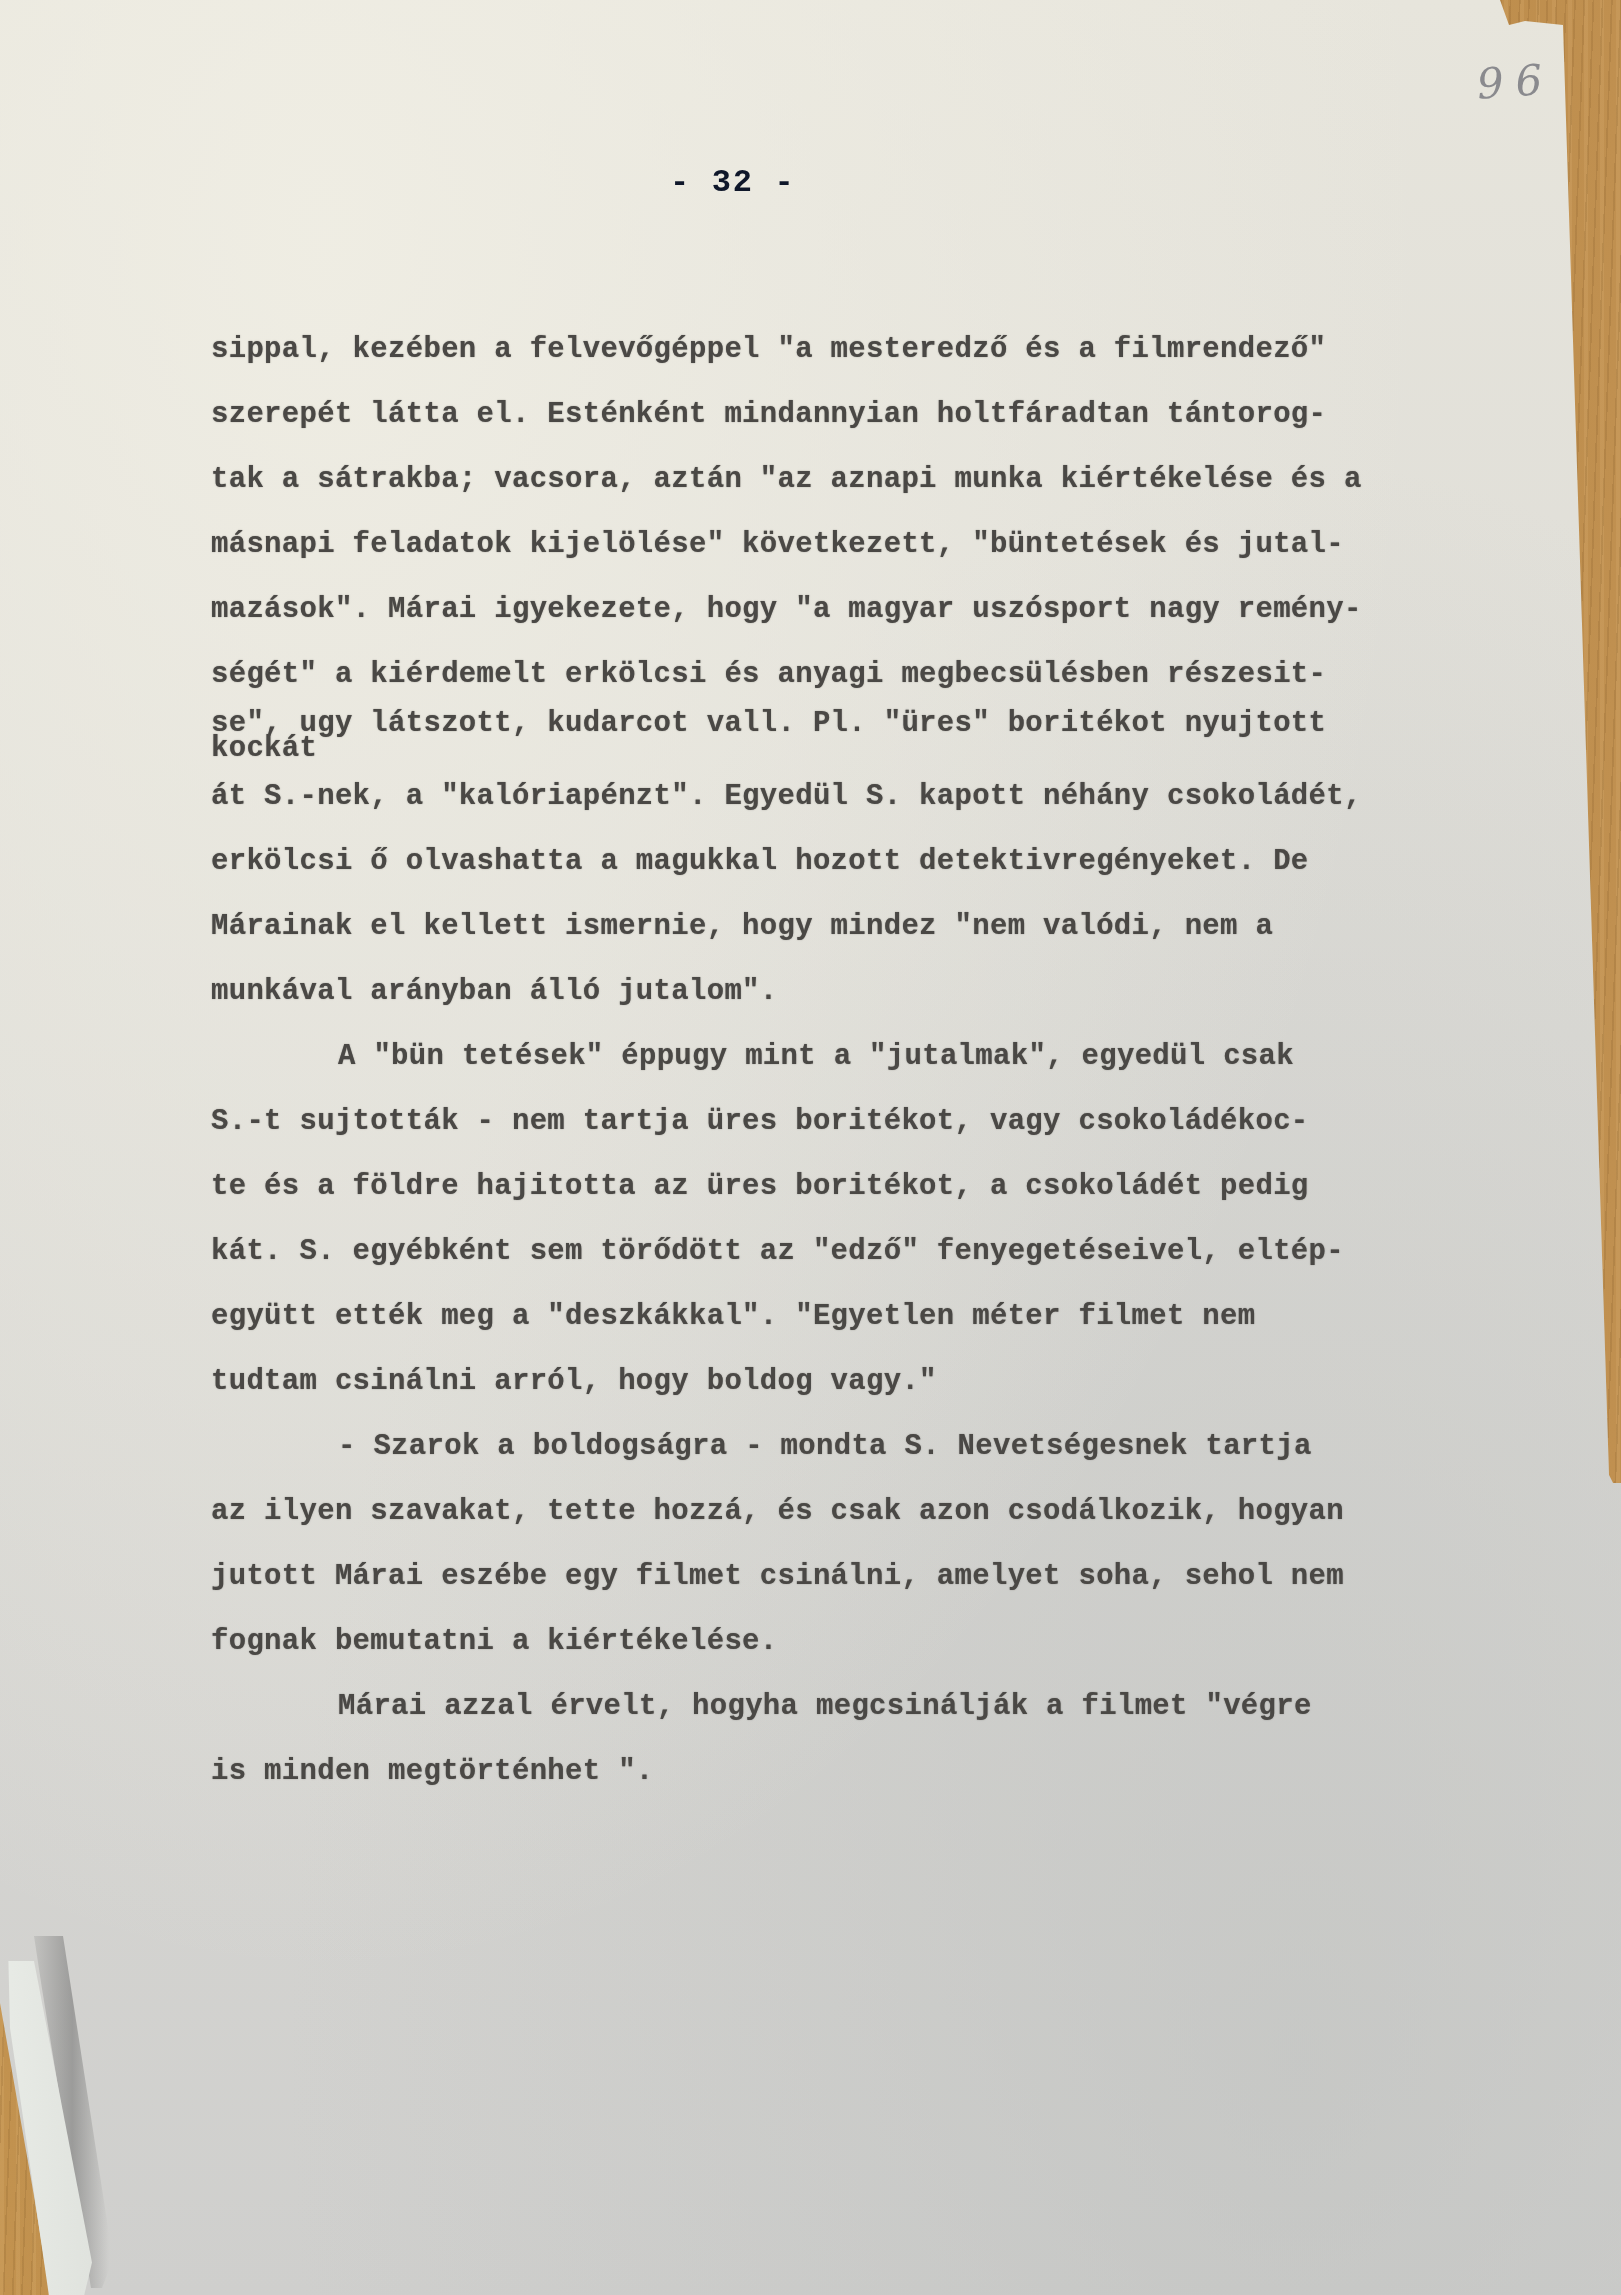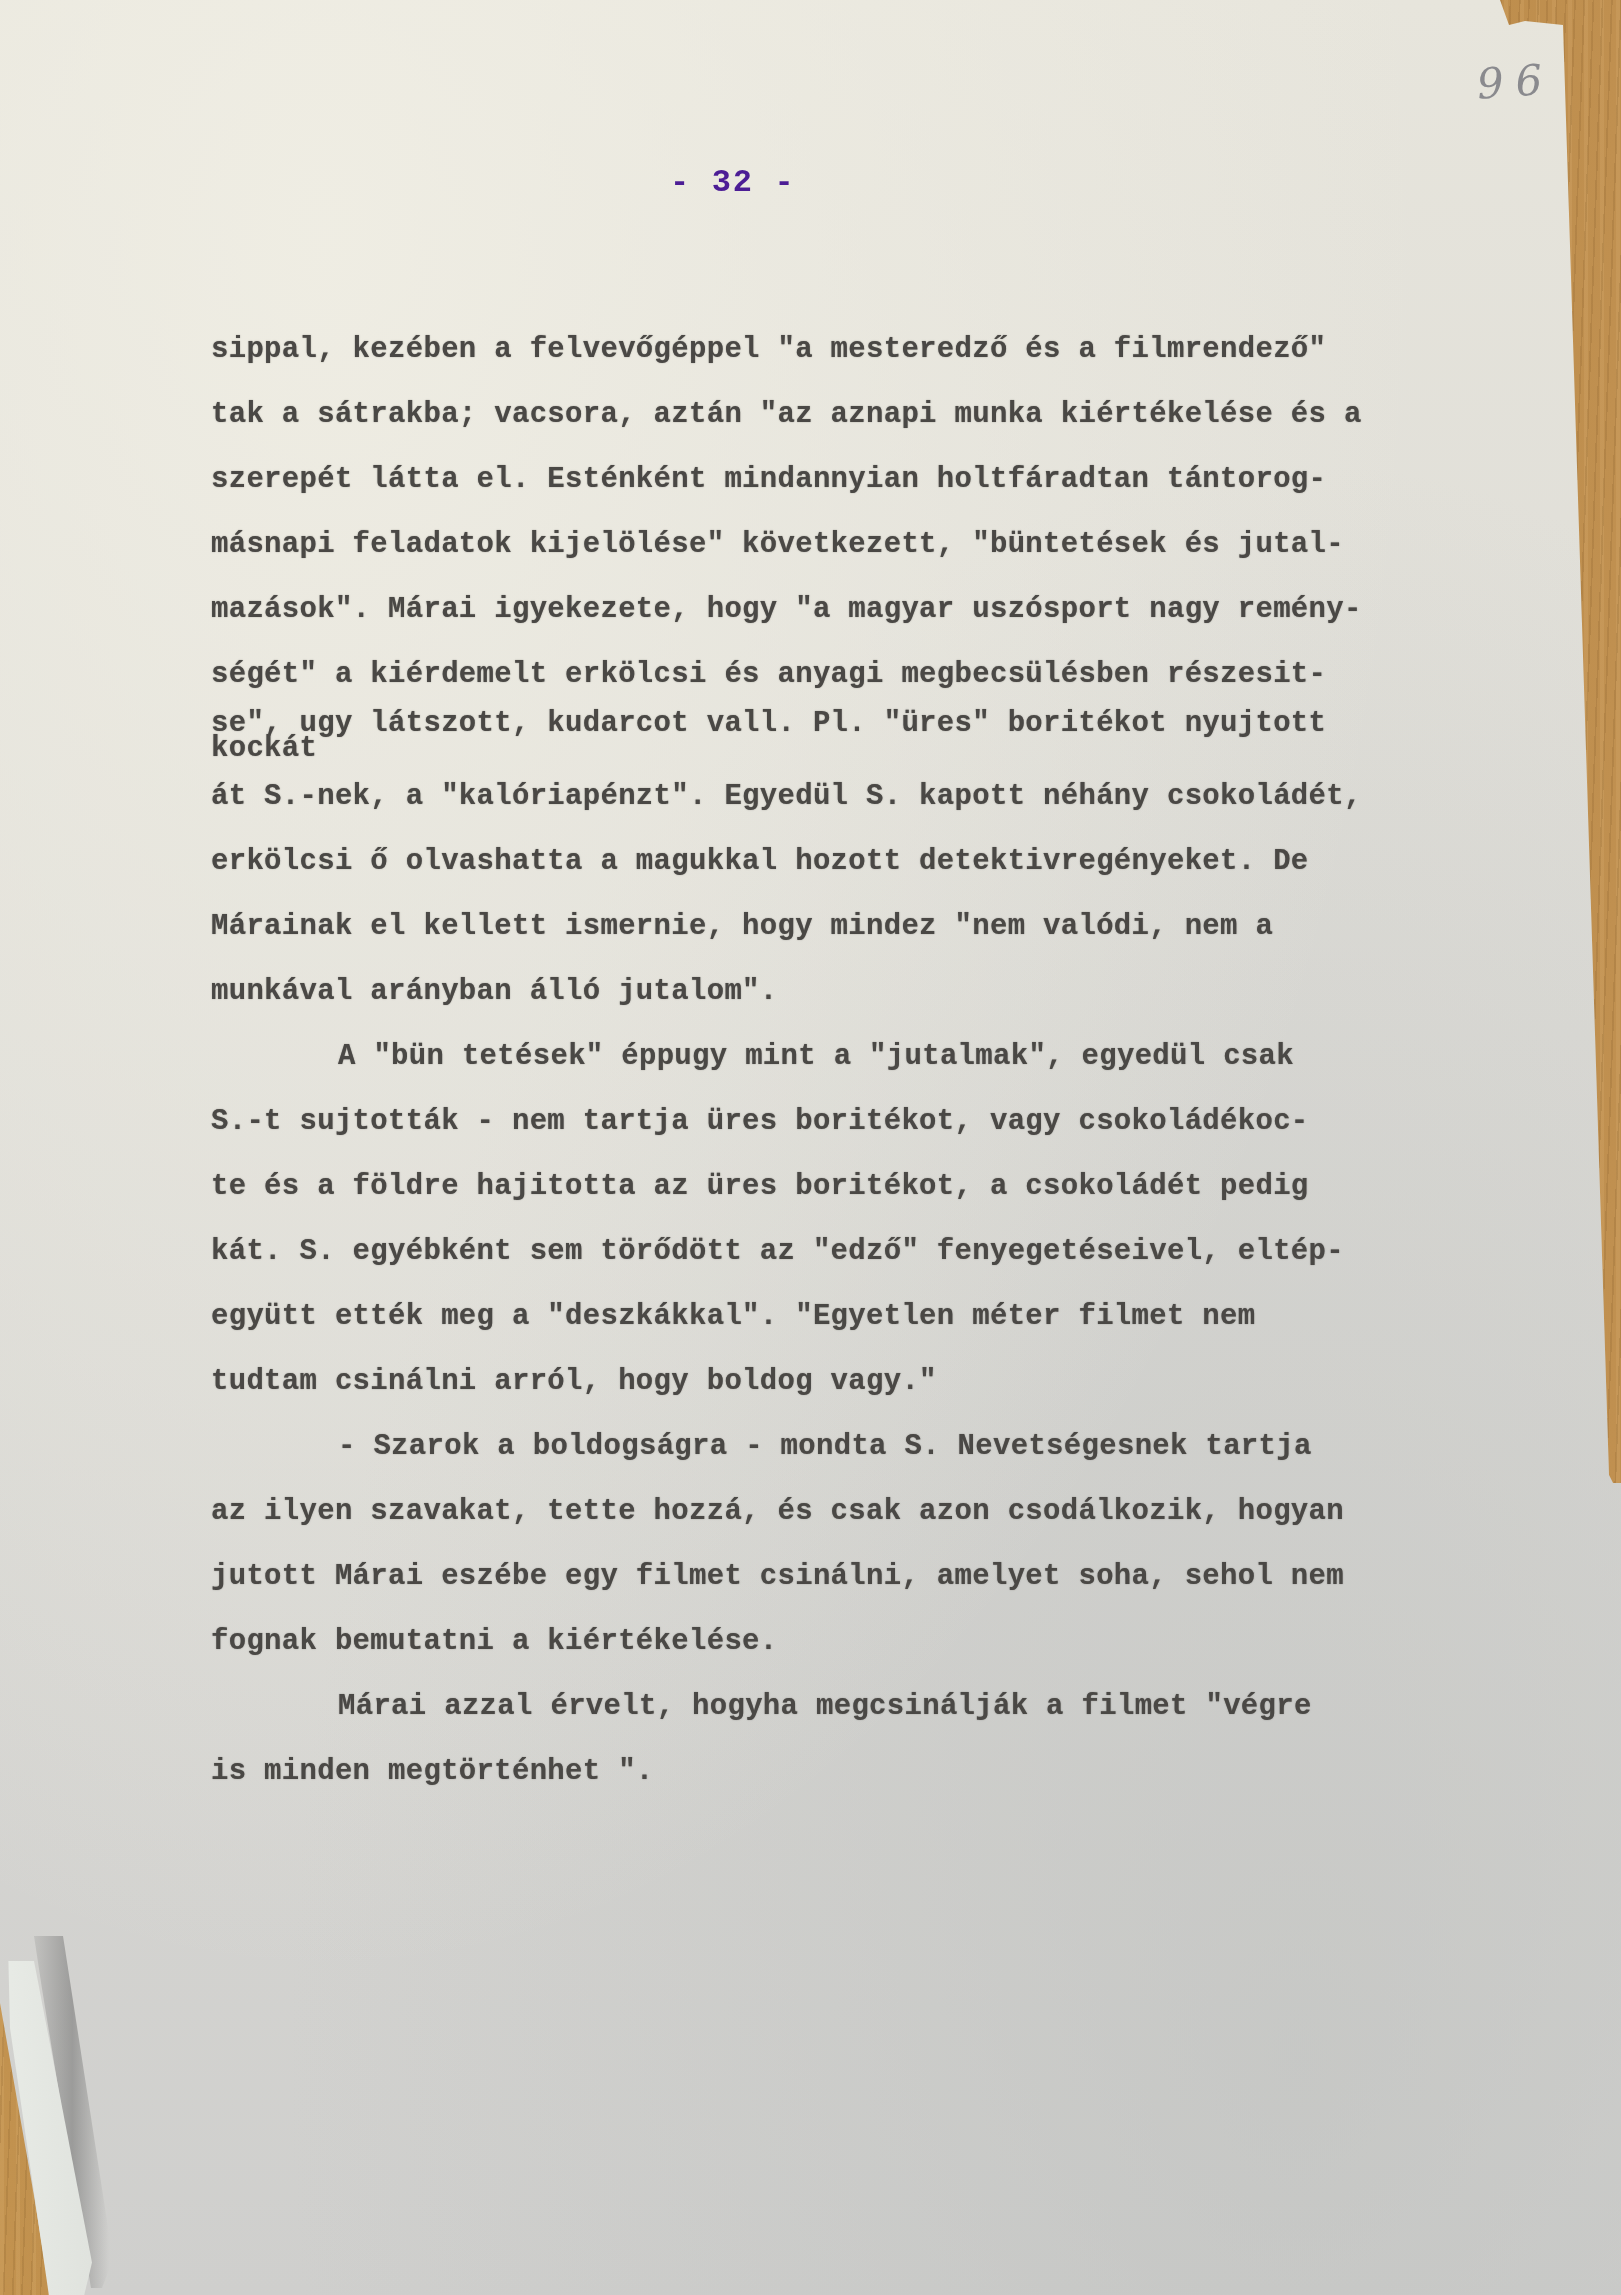--- a/index.html
+++ b/index.html
@@ -83,21 +83,21 @@
       color: #8a8a8e;
       letter-spacing: 11.7px;
       transform: rotate(-4deg);
     }
     .page-header {
       position: absolute;
       left: 670px;
       top: 164px;
       font-family: "Liberation Mono", "DejaVu Sans Mono", monospace;
       font-size: 32px;
-      color: #4c1d95;
+      color: #0f172a;
       font-weight: bold;
       letter-spacing: 1.7px;
     }
     .typed {
       position: absolute;
       left: 211px;
       top: 317px;
       width: 1341px;
       font-family: "Liberation Mono", "DejaVu Sans Mono", monospace;
       font-size: 29px;
@@ -137,22 +137,22 @@
 <div class="fold-flap"></div>
 
 <div class="page-number-hand">96</div>
 
 <div class="page-header">- 32 -</div>
 
 <div class="typed">
 
   <div>
     <span class="line">sippal, kezében a felvevőgéppel "a mesteredző és a filmrendező"</span>
+    <span class="line">szerepét látta el. Esténként mindannyian holtfáradtan tántorog-</span>
     <span class="line">tak a sátrakba; vacsora, aztán "az aznapi munka kiértékelése és a</span>
-    <span class="line">szerepét látta el. Esténként mindannyian holtfáradtan tántorog-</span>
     <span class="line">másnapi feladatok kijelölése" következett, "büntetések és jutal-</span>
     <span class="line">mazások". Márai igyekezete, hogy "a magyar uszósport nagy remény-</span>
     <span class="line">ségét" a kiérdemelt erkölcsi és anyagi megbecsülésben részesit-</span>
     <span class="line tight">se", ugy látszott, kudarcot vall. Pl. "üres" boritékot nyujtott</span>
     <span class="interline">kockát</span>
     <span class="line">át S.-nek, a "kalóriapénzt". Egyedül S. kapott néhány csokoládét,</span>
     <span class="line">erkölcsi ő olvashatta a magukkal hozott detektivregényeket. De</span>
     <span class="line">Márainak el kellett ismernie, hogy mindez "nem valódi, nem a</span>
     <span class="line">munkával arányban álló jutalom".</span>
   </div>

